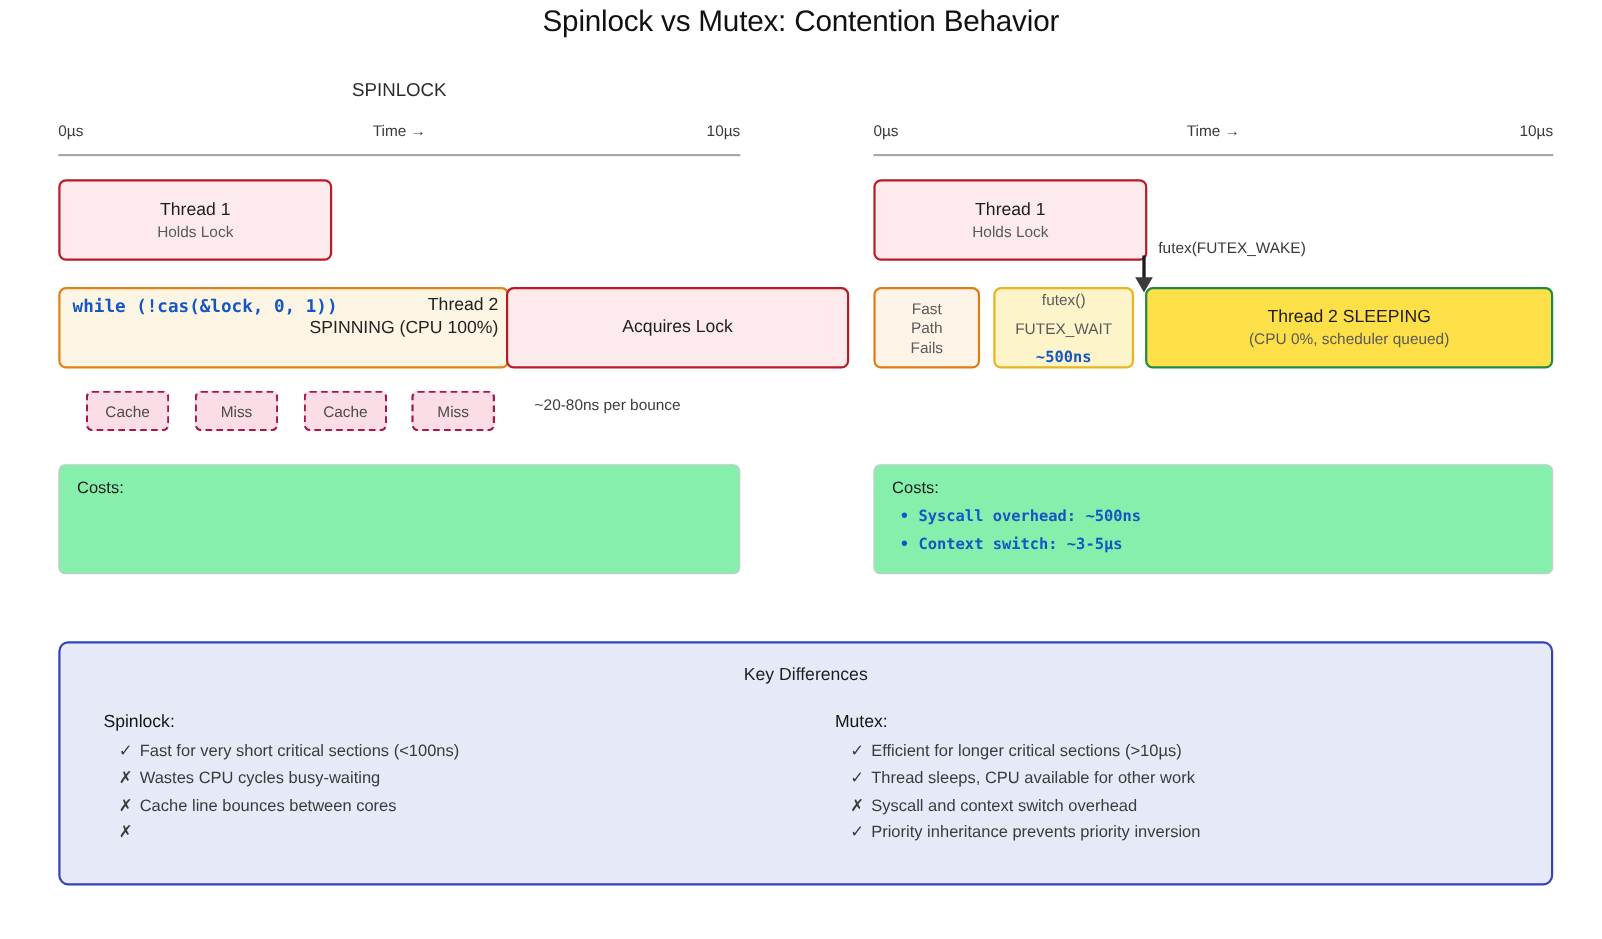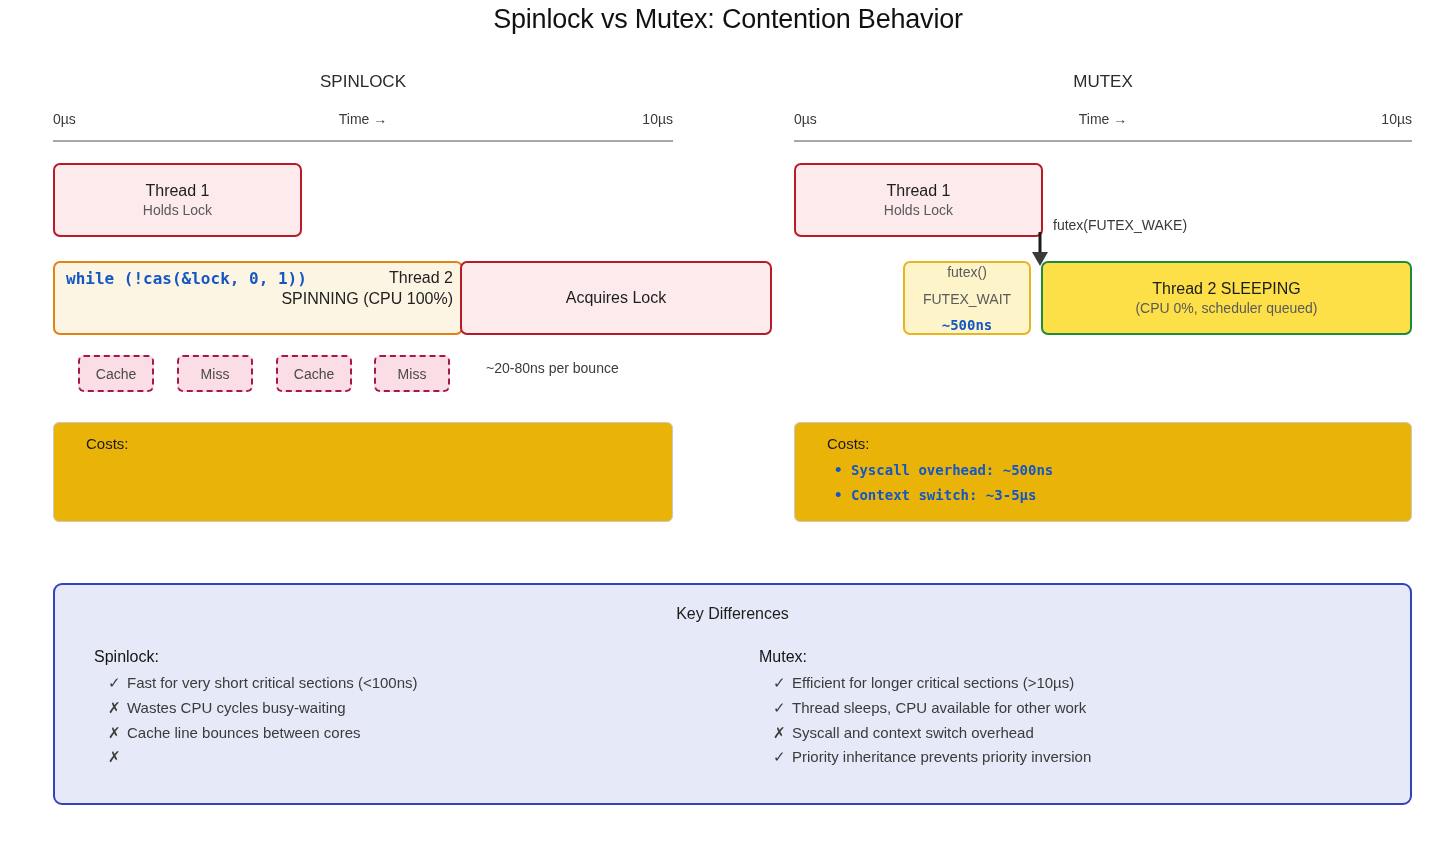--- a/index.html
+++ b/index.html
@@ -129,23 +129,23 @@
   }
   .bounce-note {
     font-size: 14px;
     color: #3c3c3c;
   }
 
   
   .costs {
     box-sizing: border-box;
     border: 1.5px solid #c9c9c9;
-    background: #eab308;
+    background: #86efac;
     border-radius: 6px;
-    padding: 12px 32px;
+    padding: 12px 16px;
   }
   .costs-title {
     font-size: 15px;
     color: #1b1b1b;
     margin-bottom: 6px;
   }
   .costs ul {
     margin: 0;
     padding-left: 24px;
     list-style: none;
@@ -240,38 +240,42 @@
   </div>
   <div class="abs chip" style="left:374px; top:355px; width:76px; height:37px;">
     <span>Miss</span>
   </div>
   <div class="abs bounce-note" style="left:486px; top:360px;">~20-80ns per bounce</div>
 
   <div class="abs costs" style="left:53px; top:422px; width:620px; height:100px;">
     <div class="costs-title">Costs:</div>
   </div>
 
-  <div class="abs col-title" style="left:794px; top:72px; width:618px;">MUTEX</div>
 
   <div class="abs axis-label" style="left:794px; top:111px;">0µs</div>
   <div class="abs axis-label" style="left:794px; top:111px; width:618px; text-align:center;">Time →</div>
   <div class="abs axis-label" style="left:794px; top:111px; width:618px; text-align:right;">10µs</div>
   <div class="abs axis-line" style="left:794px; top:140px; width:618px;"></div>
 
   <div class="abs block blk-red" style="left:794px; top:163px; width:249px; height:74px;">
     <div class="main">Thread 1</div>
     <div class="sub">Holds Lock</div>
   </div>
 
   <svg class="abs" style="left:1030px; top:232px; width:40px; height:36px;" viewBox="0 0 40 36">
     <line x1="10" y1="0" x2="10" y2="22" stroke="#1b1b1b" stroke-width="3"></line>
     <polygon points="2,20 18,20 10,34" fill="#3a3a3a"></polygon>
   </svg>
   <div class="abs wake-label" style="left:1053px; top:217px;">futex(FUTEX_WAKE)</div>
 
+  <div class="abs block blk-orange-sm" style="left:794px; top:261px; width:97px; height:74px;">
+    <div class="sub">Fast</div>
+    <div class="sub">Path</div>
+    <div class="sub">Fails</div>
+  </div>
 
   <div class="abs block blk-yellow" style="left:903px; top:261px; width:128px; height:74px;justify-content:space-between;">
     <div class="sub">futex()</div>
     <div class="sub">FUTEX_WAIT</div>
     <div class="mono-accent">~500ns</div>
   </div>
 
   <div class="abs block blk-green" style="left:1041px; top:261px; width:371px; height:74px;">
     <div class="main">Thread 2 SLEEPING</div>
     <div class="sub">(CPU 0%, scheduler queued)</div>

